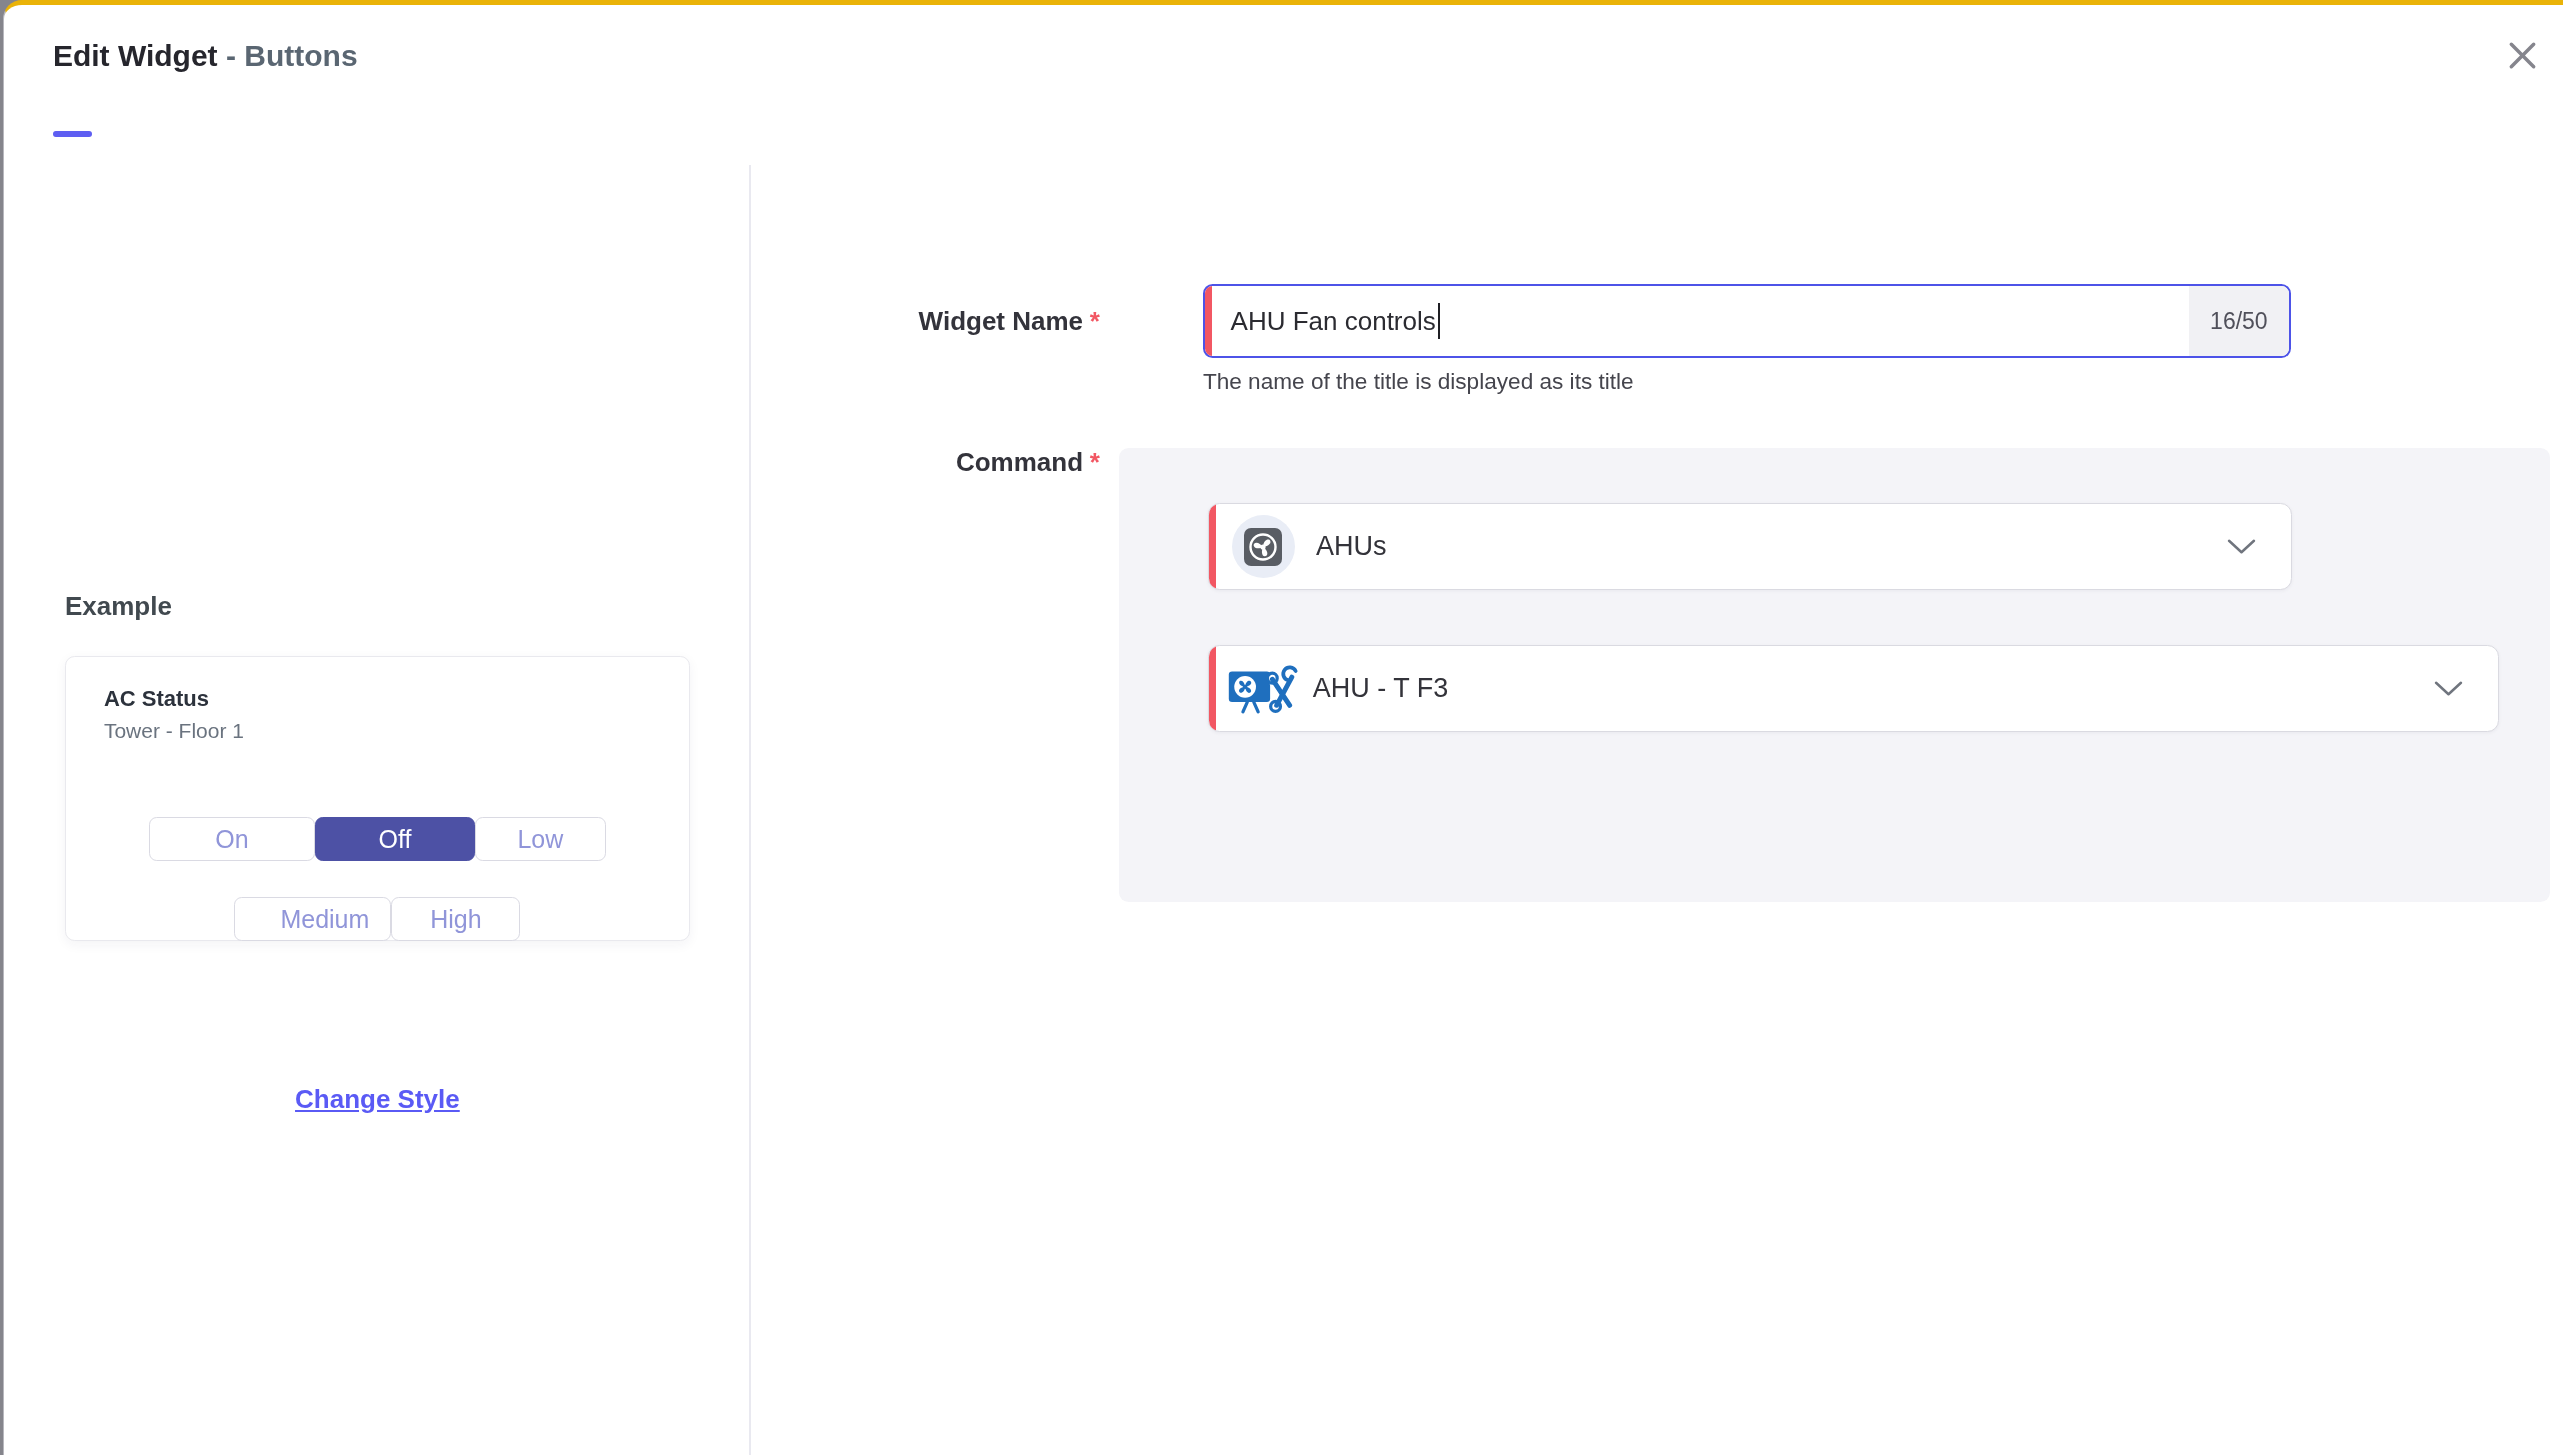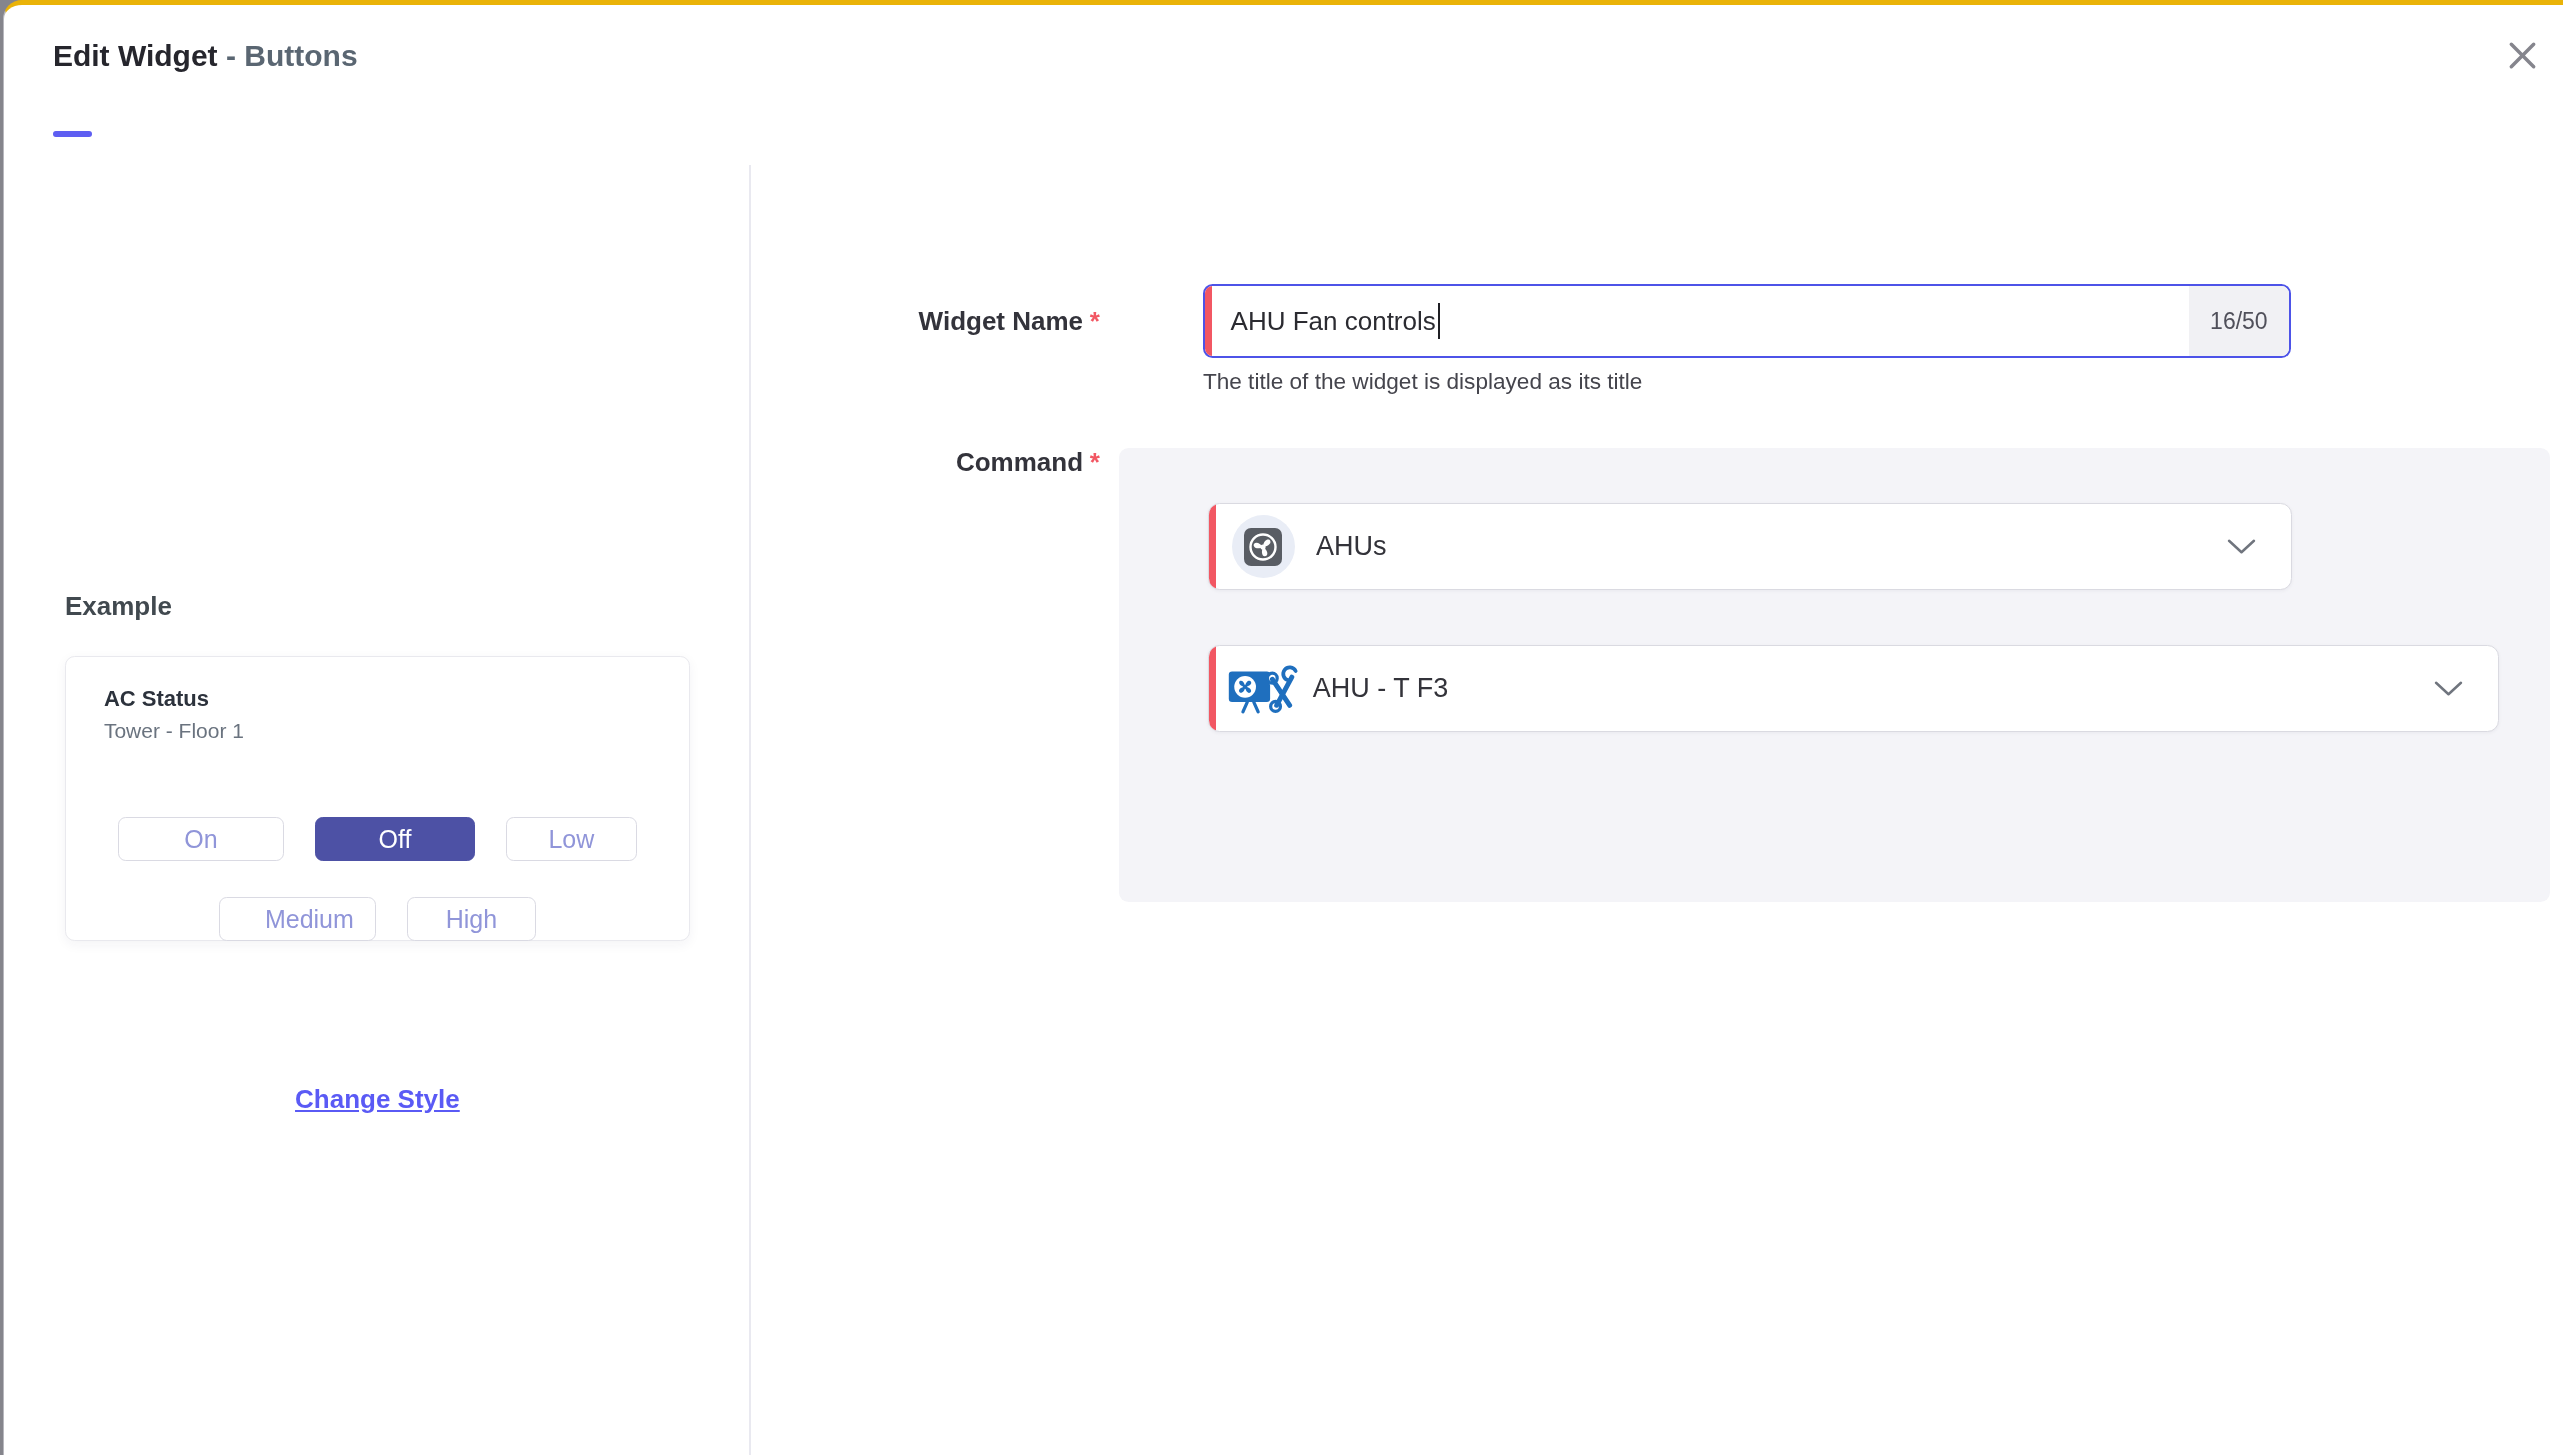--- a/index.html
+++ b/index.html
@@ -23,21 +23,21 @@
   
   .v-divider{position:absolute;left:745px;top:160px;bottom:0;width:1.9px;background:#e9e9f0;}
   
   .example-heading{position:absolute;left:61px;top:586px;font-size:26px;font-weight:700;color:#41494f;}
   .example-card{
     position:absolute;left:61px;top:651px;width:625px;height:285px;background:#fff;
     border:1.9px solid #e9e9ee;border-radius:9.6px;box-shadow:0 3.8px 11.5px rgba(30,30,70,.05);box-sizing:border-box;
   }
   .card-title{position:absolute;left:38px;top:29px;font-size:22px;font-weight:700;color:#2c323c;}
   .card-subtitle{position:absolute;left:38px;top:62px;font-size:21px;font-weight:400;color:#6a737f;}
-  .btn-row{position:absolute;left:0;width:100%;display:flex;justify-content:center;gap:31px;}
+  .btn-row{position:absolute;left:0;width:100%;display:flex;justify-content:center;}
   .btn-row.row1{top:160px;}
   .btn-row.row2{top:240px;}
   .ex-btn{
     height:44px;box-sizing:border-box;border-radius:7.7px;display:flex;align-items:center;justify-content:center;
     font-size:25px;font-weight:500;color:#9095d9;background:#fff;border:1.9px solid #dadae3;cursor:pointer;
   }
   .ex-btn.selected{background:#4d51a5;border-color:#4d51a5;color:#ffffff;font-weight:400;}
   .change-style{position:absolute;left:61px;top:1079px;width:625px;text-align:center;font-size:26px;font-weight:700;color:#5a5af5;cursor:pointer;text-decoration:underline;}
   
   .field-label{position:absolute;left:808px;width:288px;text-align:right;font-size:26px;font-weight:600;color:#33333b;white-space:nowrap;}
@@ -117,21 +117,21 @@
 
   <div class="name-input">
     <div class="err-strip"></div>
     <div class="val">
       <span>AHU Fan controls</span>
         <span class="caret"></span>
     </div>
     <div class="char-count">16/50</div>
   </div>
 
-  <div class="helper-text">The title of the widget is displayed as its title</div>
+  <div class="helper-text">The name of the title is displayed as its title</div>
 
   <div class="field-label label-command">
     <span>Command</span><span class="req">*</span>
   </div>
 
   <div class="command-panel"></div>
 
   <div class="selector sel-1">
     <div class="err-strip"></div>
     <div class="icon-circle">

